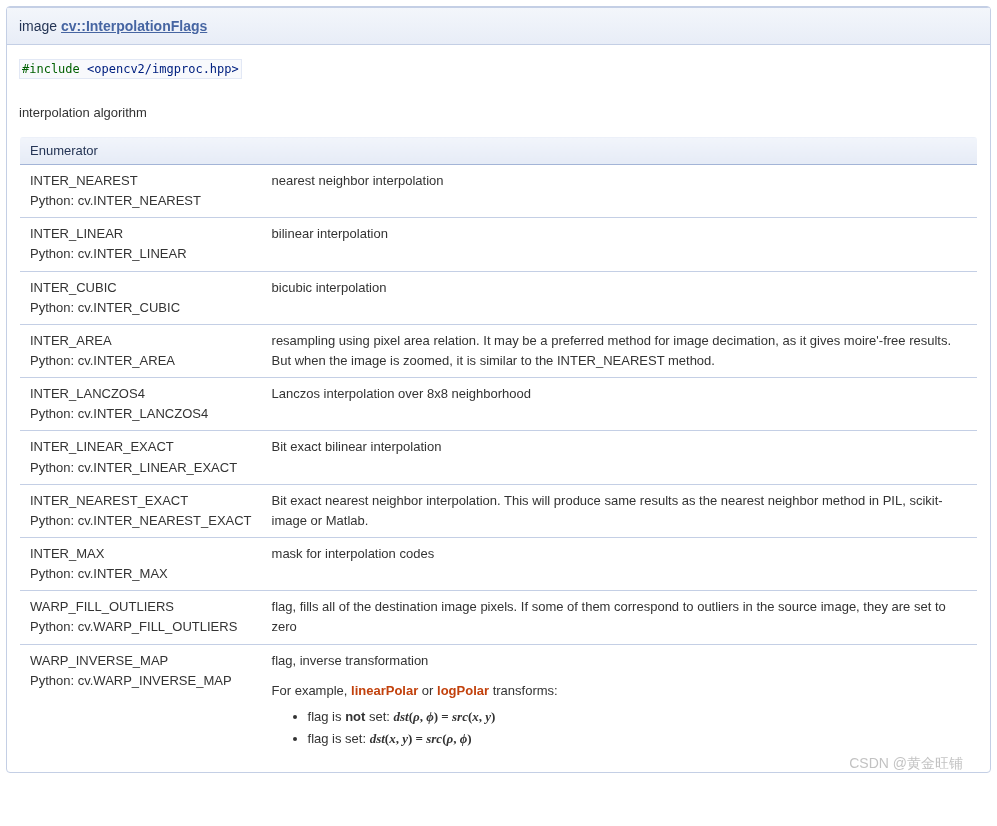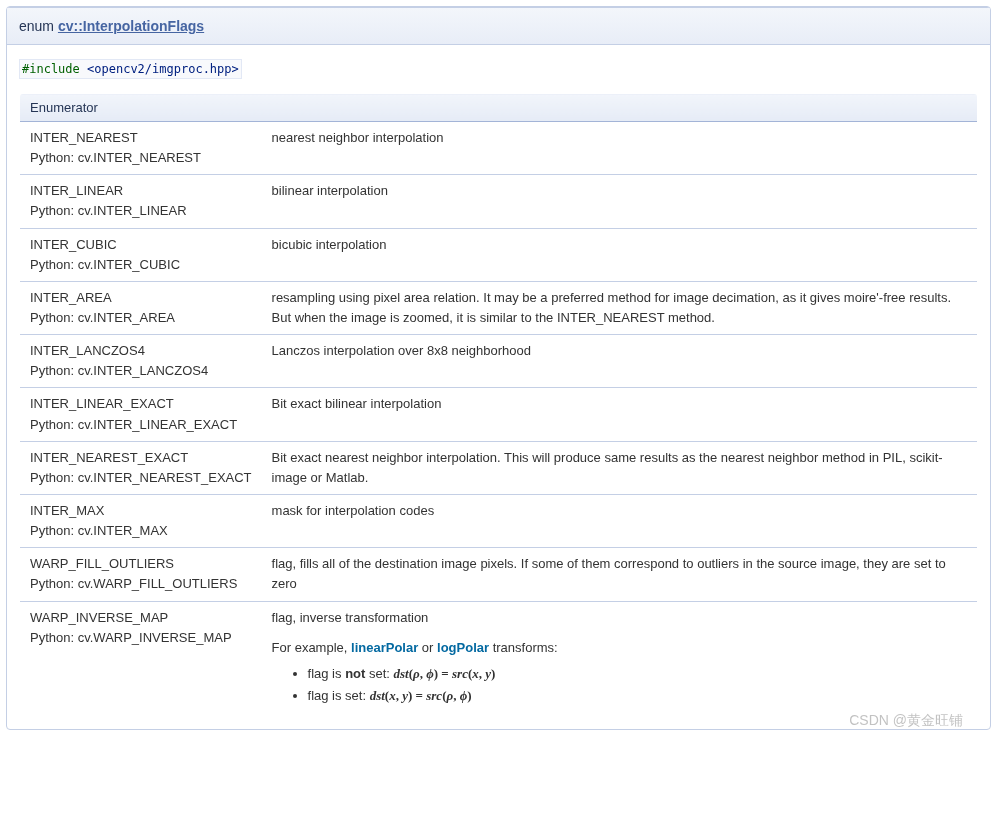--- a/index.html
+++ b/index.html
@@ -93,21 +93,21 @@
     padding: 6px 10px;
     vertical-align: top;
     line-height: 1.55;
     color: #333;
   }
   table.enum tr:first-child td { border-top: none; }
   table.enum td.name {
     white-space: nowrap;
     width: 1%;
   }
-  .desc a { color: #0369a1; font-weight: bold; text-decoration: none; }
+  .desc a { color: #c2410c; font-weight: bold; text-decoration: none; }
   .desc ul { margin: 6px 0 4px; padding-left: 36px; }
   .desc ul li { margin: 2px 0; }
   .math {
     font-family: Georgia, "Times New Roman", serif;
     font-style: italic;
     font-weight: bold;
   }
   .math .op { font-style: normal; font-weight: bold; }
   .watermark {
     position: relative;
@@ -119,30 +119,31 @@
     pointer-events: none;
   }
 </style>
 </head>
 <body>
 
 <div class="outer">
 
 
   <div class="header-bar">
-    <span>enum </span><a href="#" class="link">cv::InterpolationFlags</a>
+    <span>image </span><a href="#" class="link">cv::InterpolationFlags</a>
   </div>
 
   <div class="content">
 
     <div class="include">
       <span class="inc-kw">#include</span>
       <span class="inc-path">&lt;opencv2/imgproc.hpp&gt;</span>
     </div>
 
+    <div class="algo-desc">interpolation algorithm</div>
 
     <table class="enum">
       <thead>
         <tr>
             <th colspan="2">Enumerator</th>
           </tr>
       </thead>
       <tbody>
         <tr>
           <td class="name">

